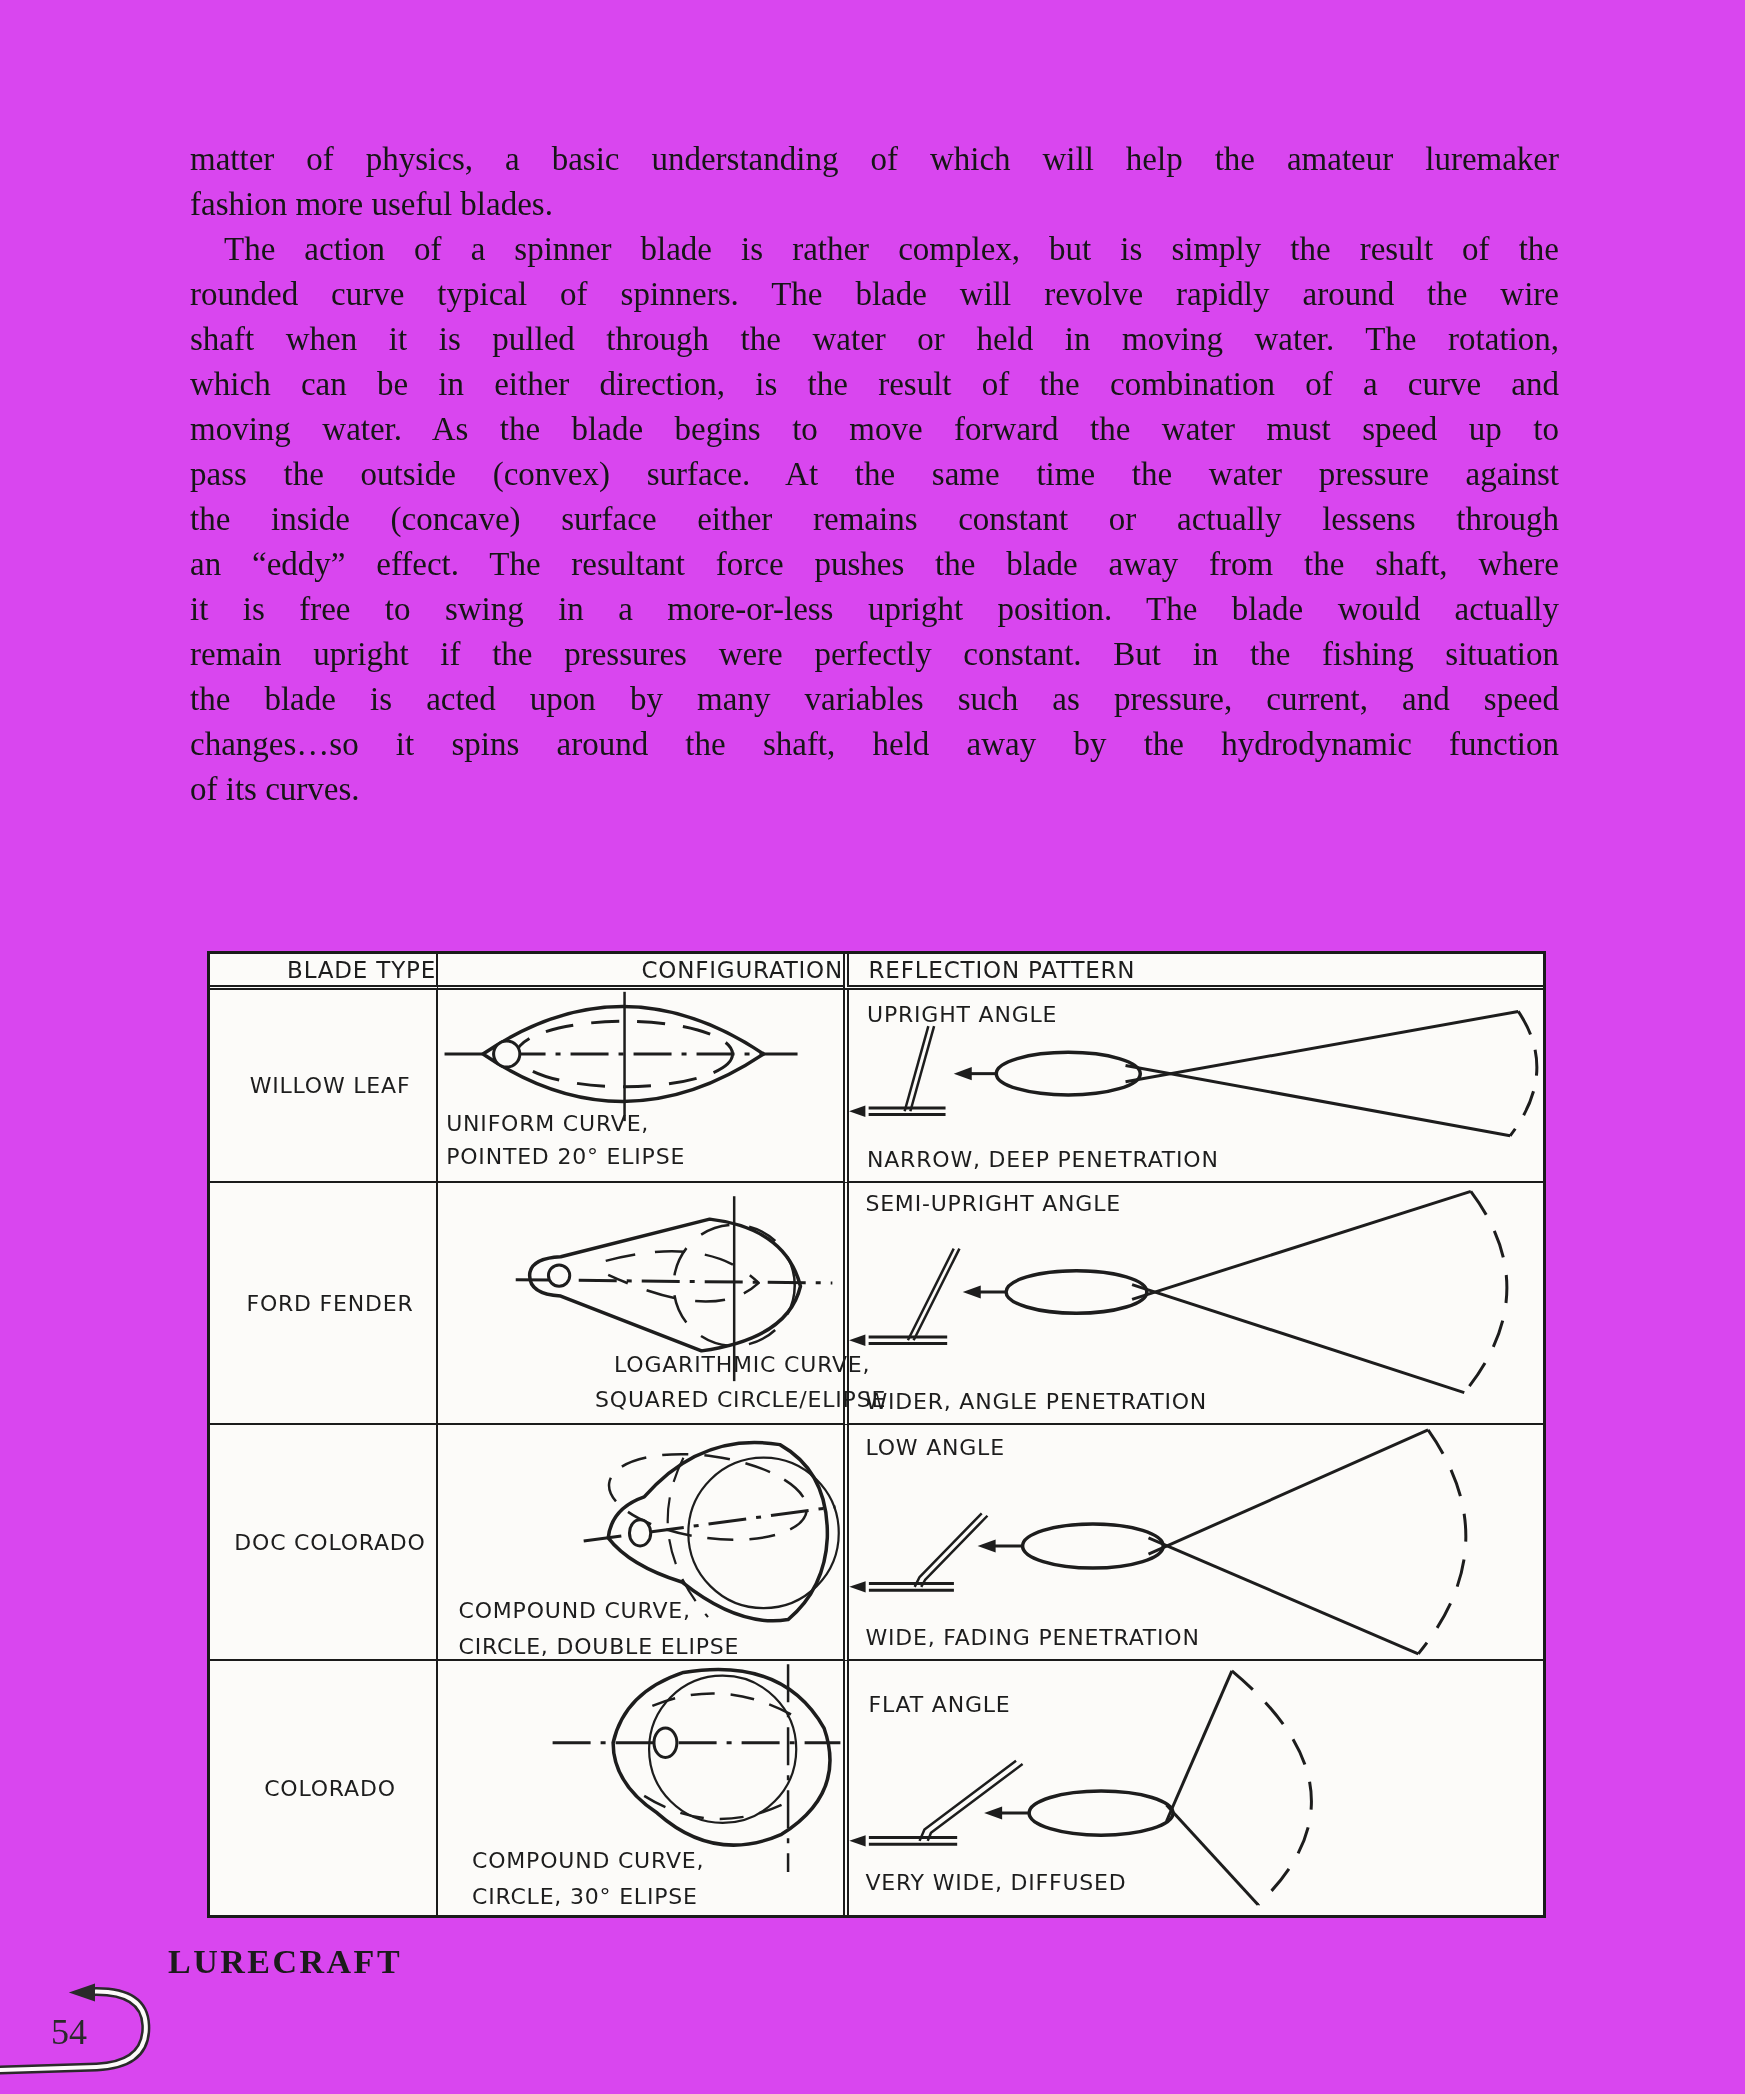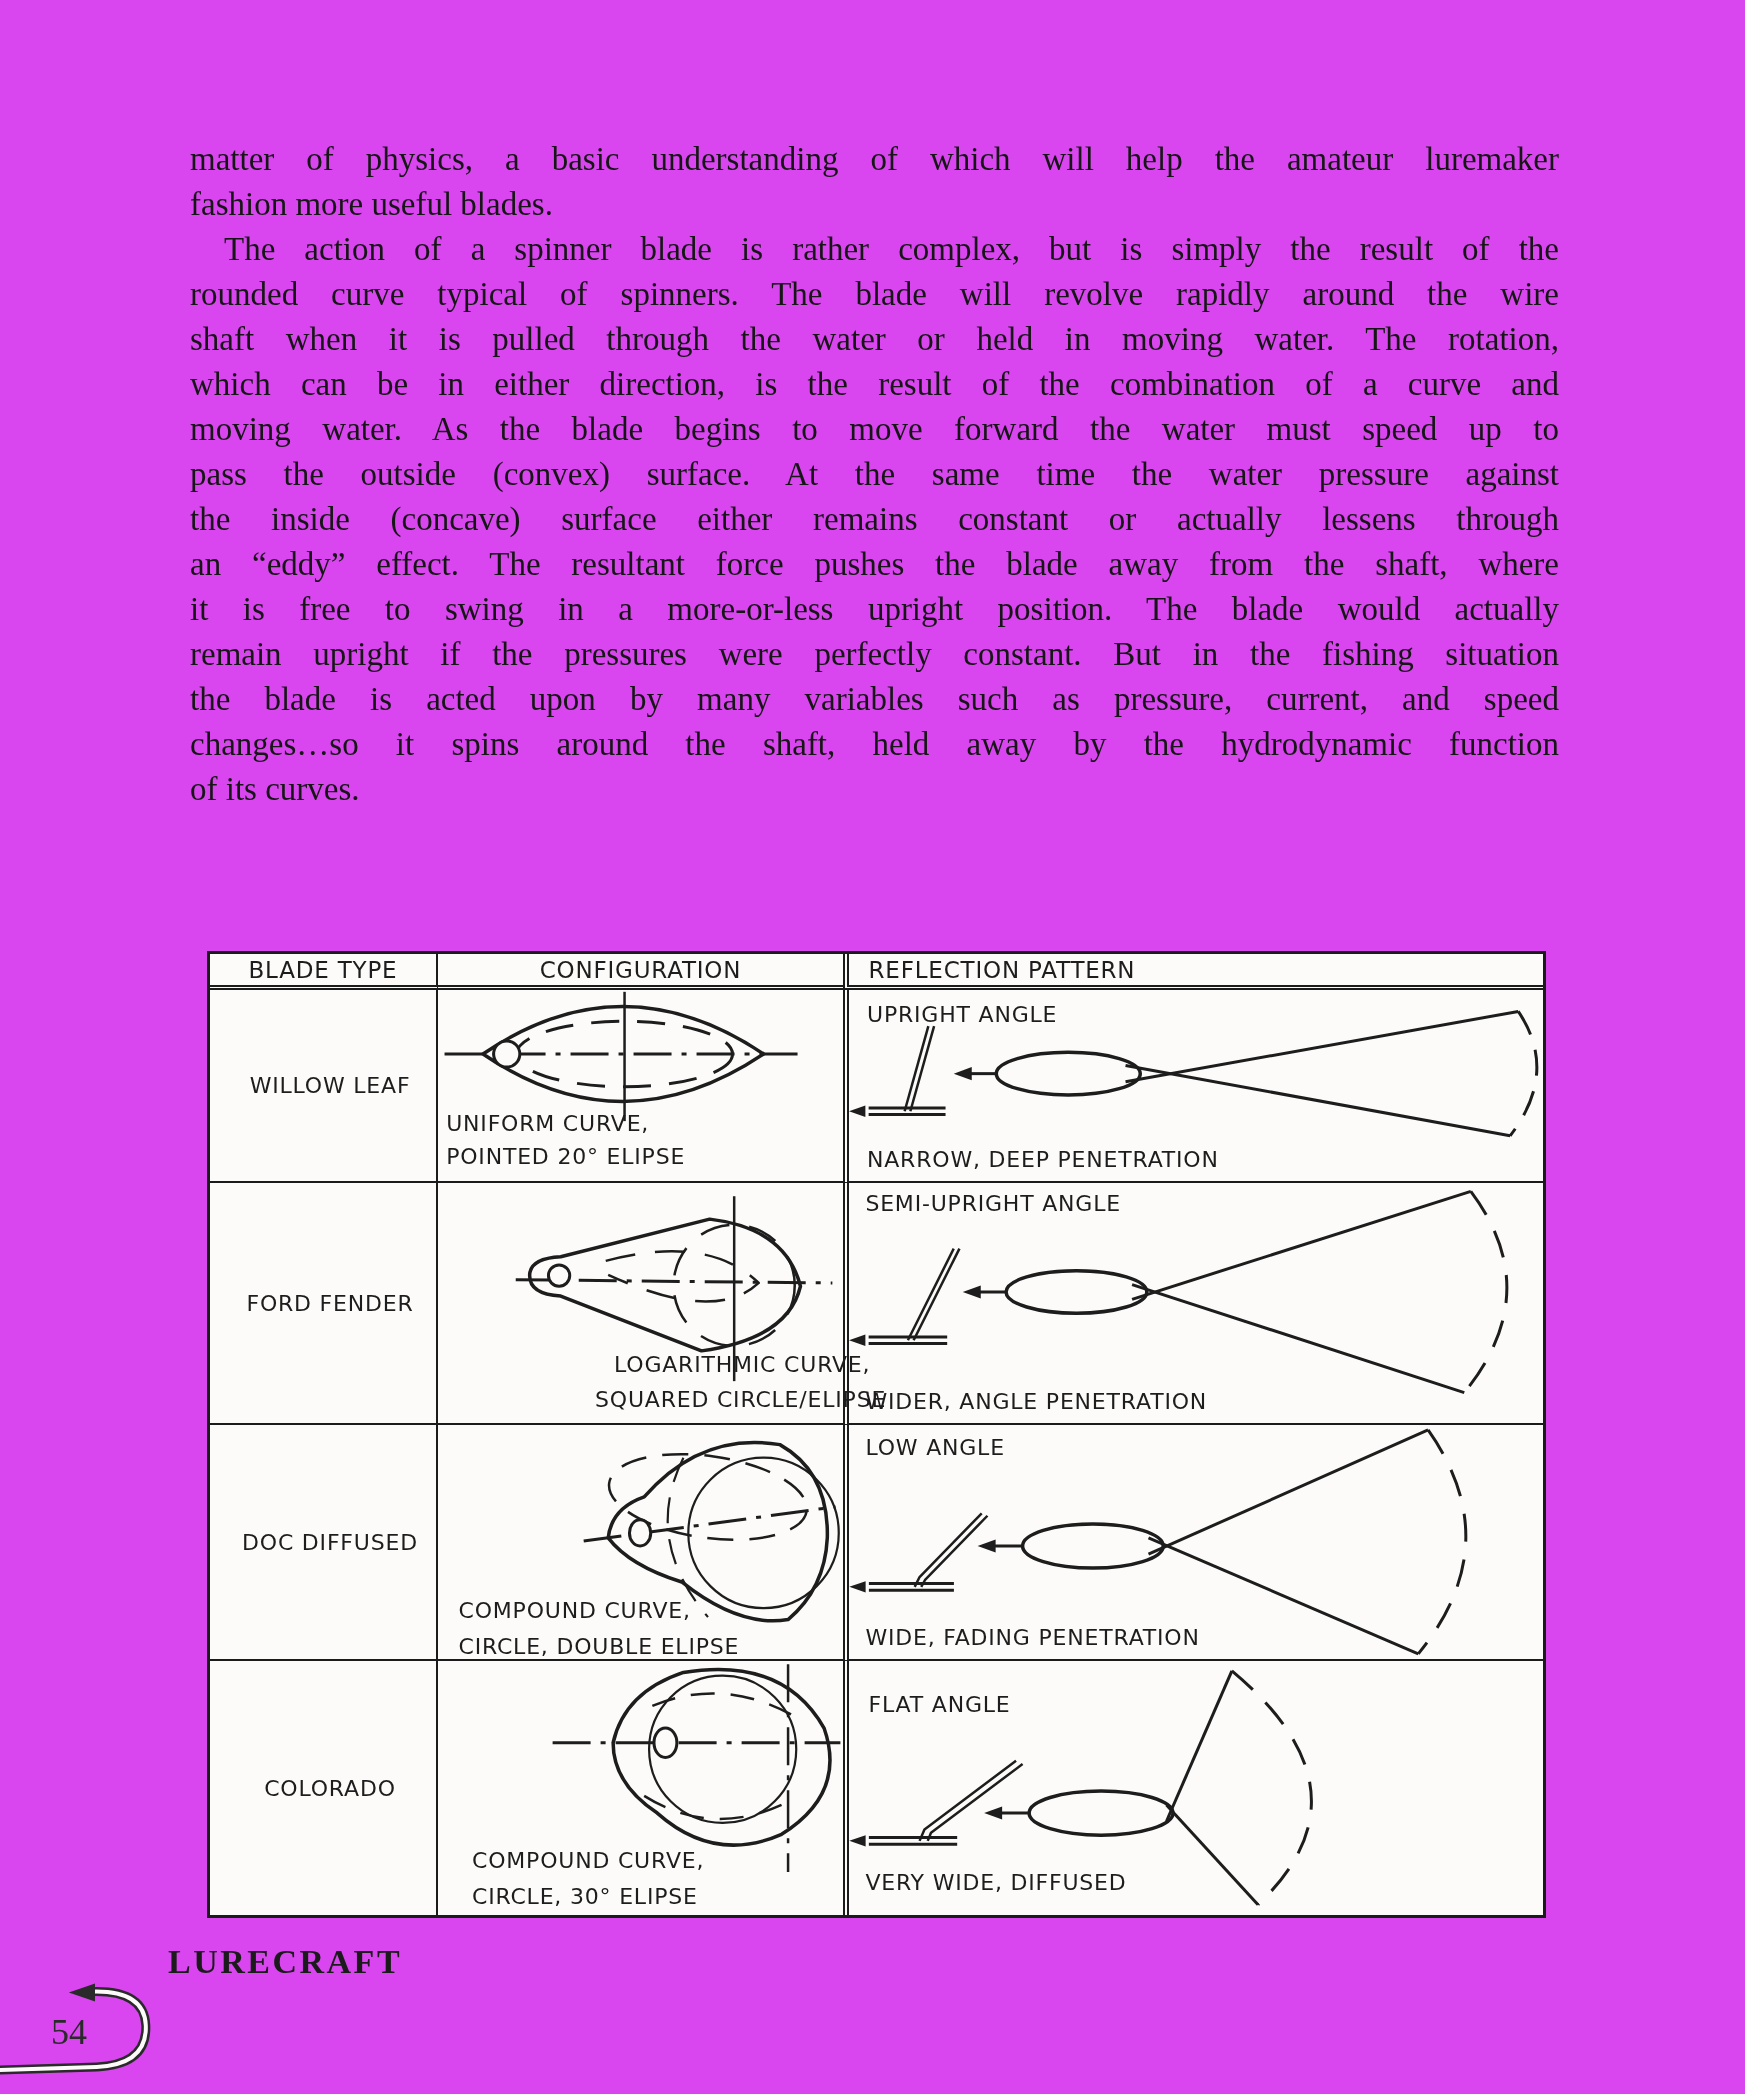--- a/index.html
+++ b/index.html
@@ -26,21 +26,21 @@
     display: grid;
     grid-template-columns: 228px 405px 700px;
     grid-template-rows: 36px 193px 242px 236px 254px;
     border: 3.3px solid #1b1b1b;
     background: #fcfbf9;
   }
   .cell { position: relative; border-right: 2.5px solid #1b1b1b; border-bottom: 2.5px solid #1b1b1b; }
   .cell.c2 { border-right: none; }
   .cell.c3 { border-left: 6.5px double #1b1b1b; border-right: none; }
   .cell.lastrow { border-bottom: none; }
-  .cell.hdr { border-bottom: 5.7px double #1b1b1b; display: flex; align-items: center; justify-content: center; }
+  .cell.hdr { border-bottom: 5.7px double #1b1b1b; display: flex; align-items: center; justify-content: flex-end; }
   .cell.hdr.c3 { justify-content: flex-start; padding-left: 19.6px; }
   .hand {
     font-family: "DejaVu Sans", sans-serif;
     font-size: 22px; letter-spacing: 0.8px; color: #1d1d1d; white-space: nowrap;
   }
   .hdr .hand { font-size: 23px; }
   .bladecell { display: flex; align-items: center; justify-content: center; padding-left: 14px; }
   .abs { position: absolute; }
   svg.draw { position: absolute; left: 0; top: 0; }
   svg.draw * { vector-effect: non-scaling-stroke; }
@@ -154,21 +154,21 @@
         <g>
           <line x1="346" y1="142" x2="760" y2="10" stroke-width="3"></line>
           <line x1="346" y1="124" x2="752" y2="256" stroke-width="3"></line>
           <path d="M 760 10 Q 852 133 752 256" stroke-width="3" stroke-dasharray="28 18"></path>
         </g>
       </svg>
       <span class="hand abs" style="left:16.4px; top:206px;">WIDER, ANGLE PENETRATION</span>
     </div>
 
     <div class="cell c1 bladecell">
-      <span class="hand">DOC DIFFUSED</span>
+      <span class="hand">DOC COLORADO</span>
     </div>
     <div class="cell c2">
       <svg class="draw" width="405" height="233" viewBox="0 0 495 285" fill="none" stroke="#1d1d1d" stroke-linejoin="round">
         <line x1="178" y1="142" x2="486" y2="100" stroke-width="3" stroke-dasharray="38 10 5 10"></line>
         <path d="M 208 138 Q 212 102 252 88 Q 322 8 418 24 Q 478 58 476 138 Q 473 200 428 238 Q 368 248 298 192 Q 234 172 208 138 Z" stroke-width="3.5"></path>
         <ellipse cx="330" cy="88" rx="122" ry="50" stroke-width="2.5" stroke-dasharray="26 16" transform="rotate(8 330 88)"></ellipse>
         <circle cx="398" cy="132" r="92" stroke-width="2.2"></circle>
         <path d="M 300 40 Q 250 140 330 235" stroke-width="2.2" stroke-dasharray="26 16"></path>
         <ellipse cx="247" cy="132" rx="13" ry="16" stroke-width="3" fill="#fcfbf9"></ellipse>
       </svg>

